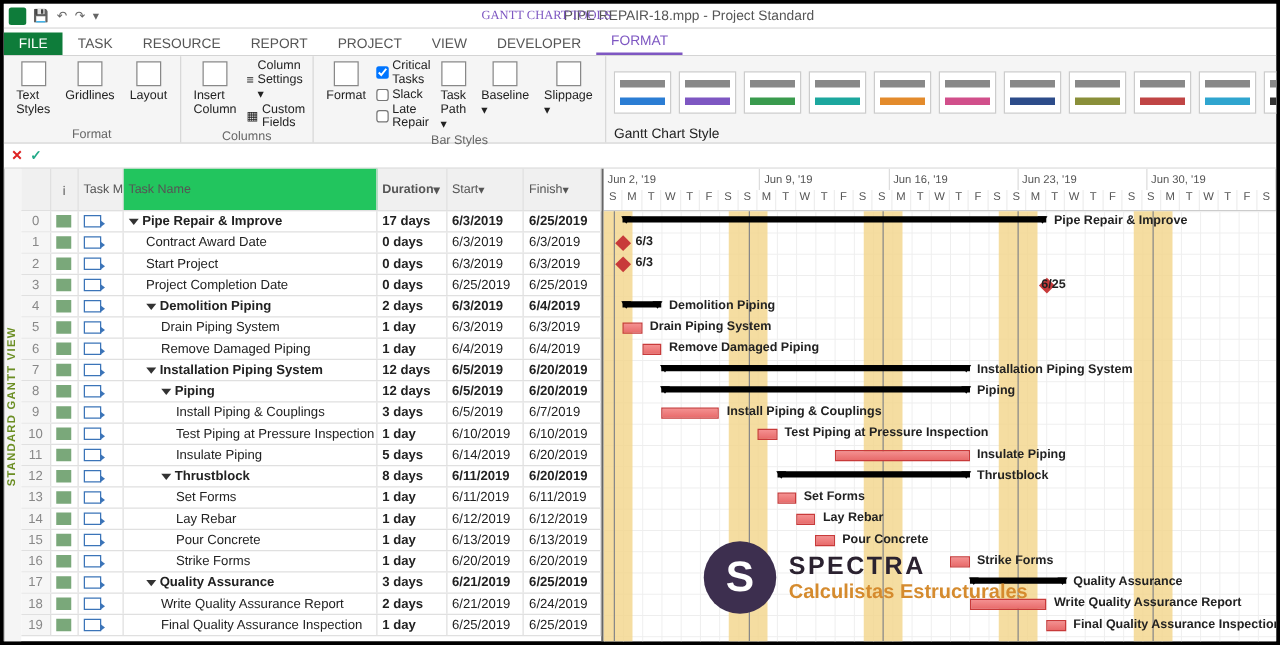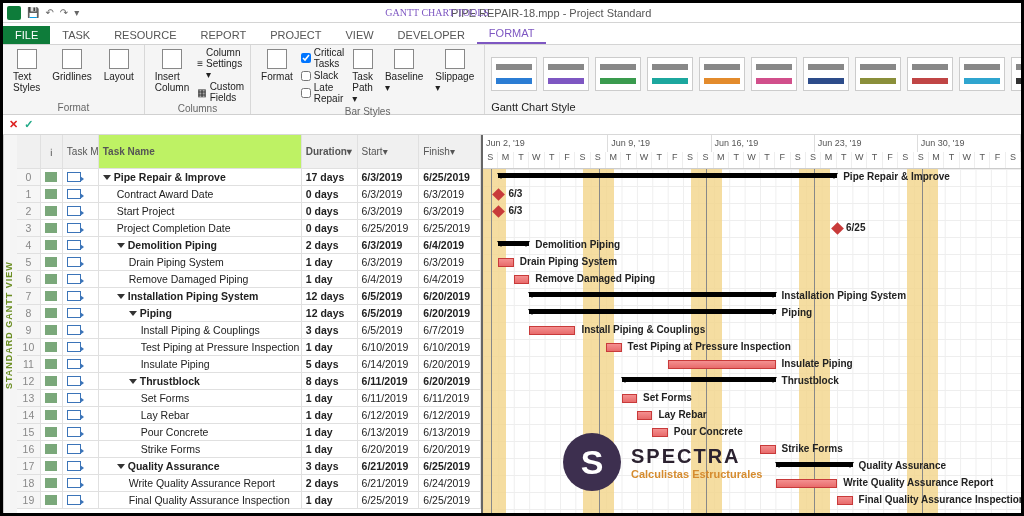--- a/index.html
+++ b/index.html
@@ -52,21 +52,21 @@
 .grid-header { height:34px; background:#f0f0f0; }
 .gcell { border-right:1px solid #e0e0e0; padding:2px 4px; display:flex; align-items:center; overflow:hidden; white-space:nowrap; }
 .gh { font-size:10px; color:#555; }
 .col-num{width:24px;justify-content:center;color:#888;}
 .col-info{width:22px;justify-content:center;}
 .col-mode{width:36px;}
 .col-name{width:204px;}
 .col-dur{width:56px;font-weight:bold;}
 .col-start{width:62px;}
 .col-fin{width:62px;}
-.gh.col-name{background:#bef264;font-weight:bold;}
+.gh.col-name{background:#22c55e;}
 .grid-row { height:17px; font-size:10.5px;}
 .grid-row .col-num{background:#f6f6f6;}
 .ico-clip{width:12px;height:10px;background:#7aa87a;display:inline-block;}
 .ico-mode{width:14px;height:10px;border:1px solid #3b74b8;display:inline-block;position:relative;}
 .ico-mode::after{content:"";position:absolute;right:-4px;top:3px;border-left:4px solid #3b74b8;border-top:3px solid transparent;border-bottom:3px solid transparent;}
 .row-summary .col-name, .row-summary .col-dur, .row-summary .col-start, .row-summary .col-fin { font-weight:700; }
 .indent1{padding-left:18px;} .indent2{padding-left:30px;} .indent3{padding-left:42px;}
 .tri{display:inline-block;margin-right:3px;border-left:4px solid transparent;border-right:4px solid transparent;border-top:5px solid #333;vertical-align:middle;}
 
 
@@ -87,21 +87,21 @@
 .bar.summ{background:#000;height:5px;}
 .bar.summ::before,.bar.summ::after{content:"";position:absolute;top:0;border-top:6px solid #000;border-left:4px solid transparent;border-right:4px solid transparent;}
 .bar.summ::before{left:-1px;} .bar.summ::after{right:-1px;}
 .bar.task{background:linear-gradient(#f49090,#e86b6b);border:1px solid #c83a3a;}
 .milestone{position:absolute;width:9px;height:9px;background:#c83a3a;transform:rotate(45deg);z-index:2;}
 .glabel{position:absolute;font-size:10px;font-weight:600;color:#222;z-index:3;white-space:nowrap;}
 
 .watermark{position:absolute;left:560px;top:430px;display:flex;align-items:center;gap:10px;z-index:5;}
 .watermark .circ{width:58px;height:58px;border-radius:50%;background:#3d2f4f;color:#fff;font-size:34px;font-weight:700;display:flex;align-items:center;justify-content:center;}
 .watermark .txt .t1{font-size:20px;font-weight:700;letter-spacing:2px;color:#2b2230;}
-.watermark .txt .t2{font-size:11px;color:#d58b2e;font-weight:600;}
+.watermark .txt .t2{font-size:16px;color:#d58b2e;font-weight:600;}
 </style>
 </head>
 <body>
 
 <div class="qat">
   <span class="sys-icon"></span>
   <span class="qat-btn">💾</span>
   <span class="qat-btn">↶</span>
   <span class="qat-btn">↷</span>
   <span class="qat-btn">▾</span>
@@ -555,21 +555,21 @@
         <div class="wknd-line" style="left: 331.1px;"></div>
         <div class="weekend" style="left: 423.5px;"></div>
         <div class="wknd-line" style="left: 438.9px;"></div>
         <div class="bar summ" style="left: 15.4px; top: 4px; width: 338.8px;"></div>
         <div class="glabel" style="left: 360.2px; top: 2px;">Pipe Repair &amp; Improve</div>
         <div class="milestone" style="left: 11.4px; top: 21px;"></div>
         <div class="glabel" style="left: 25.4px; top: 19px;">6/3</div>
         <div class="milestone" style="left: 11.4px; top: 38px;"></div>
         <div class="glabel" style="left: 25.4px; top: 36px;">6/3</div>
         <div class="milestone" style="left: 350.2px; top: 55px;"></div>
-        <div class="glabel" style="left: 363px; top: 53px;">6/25</div>
+        <div class="glabel" style="left: 350px; top: 53px;">6/25</div>
         <div class="bar summ" style="left: 15.4px; top: 72px; width: 30.8px;"></div>
         <div class="glabel" style="left: 52.2px; top: 70px;">Demolition Piping</div>
         <div class="bar task" style="left: 15.4px; top: 89px; width: 15.4px;"></div>
         <div class="glabel" style="left: 36.8px; top: 87px;">Drain Piping System</div>
         <div class="bar task" style="left: 30.8px; top: 106px; width: 15.4px;"></div>
         <div class="glabel" style="left: 52.2px; top: 104px;">Remove Damaged Piping</div>
         <div class="bar summ" style="left: 46.2px; top: 123px; width: 246.4px;"></div>
         <div class="glabel" style="left: 298.6px; top: 121px;">Installation Piping System</div>
         <div class="bar summ" style="left: 46.2px; top: 140px; width: 246.4px;"></div>
         <div class="glabel" style="left: 298.6px; top: 138px;">Piping</div>

